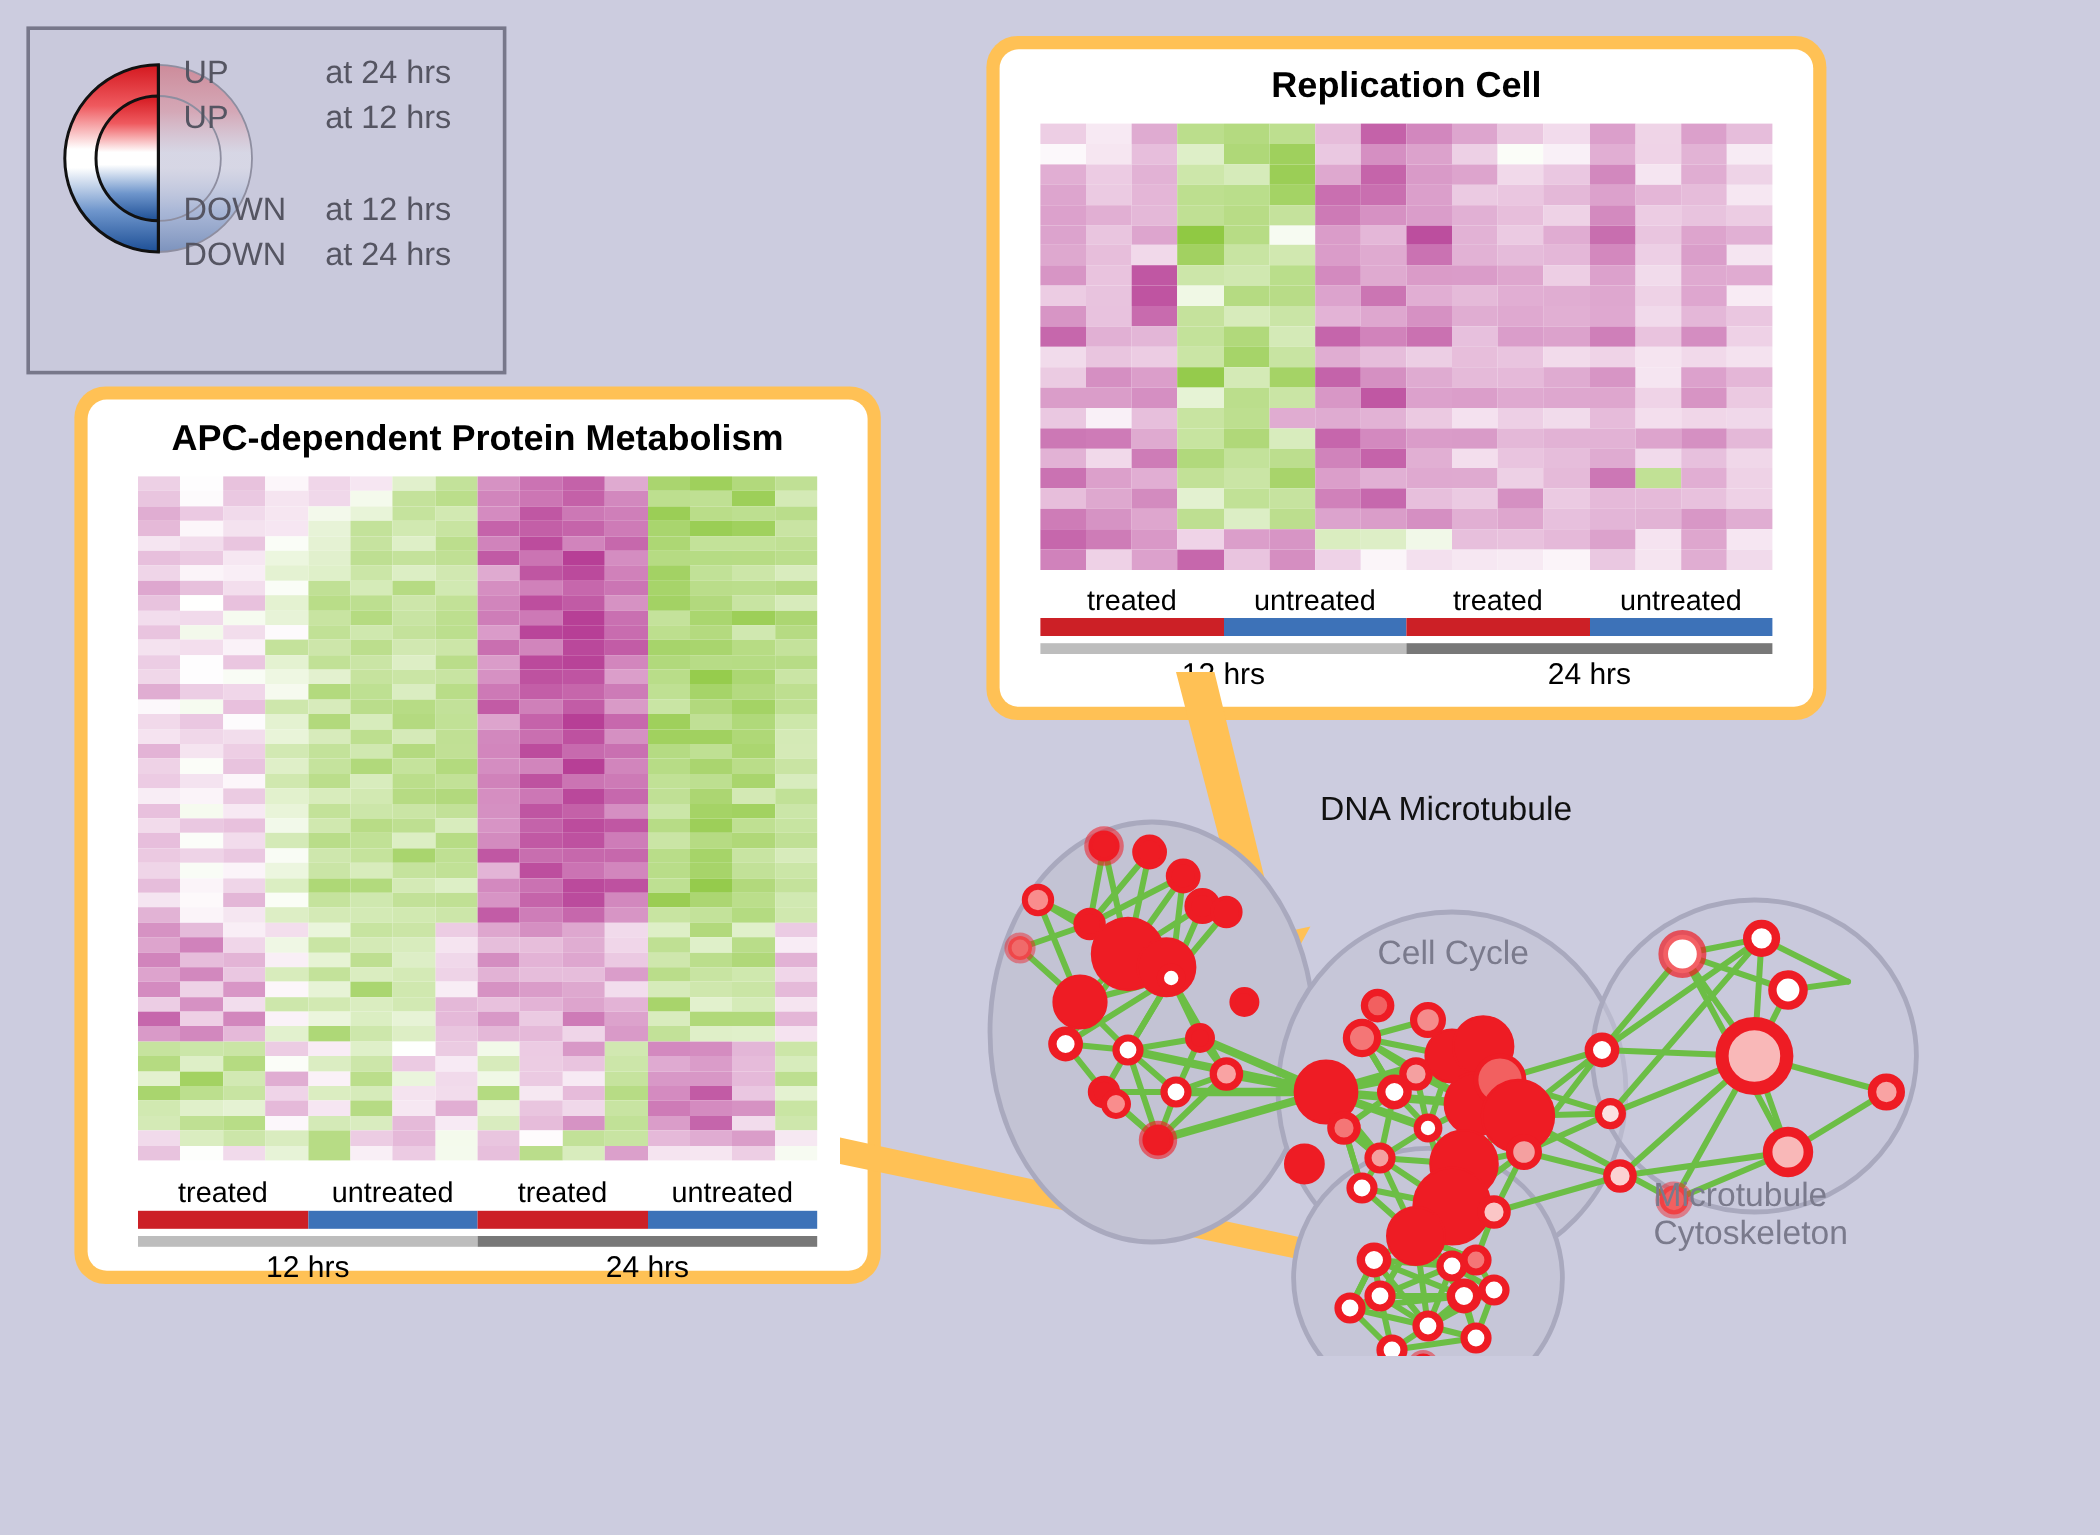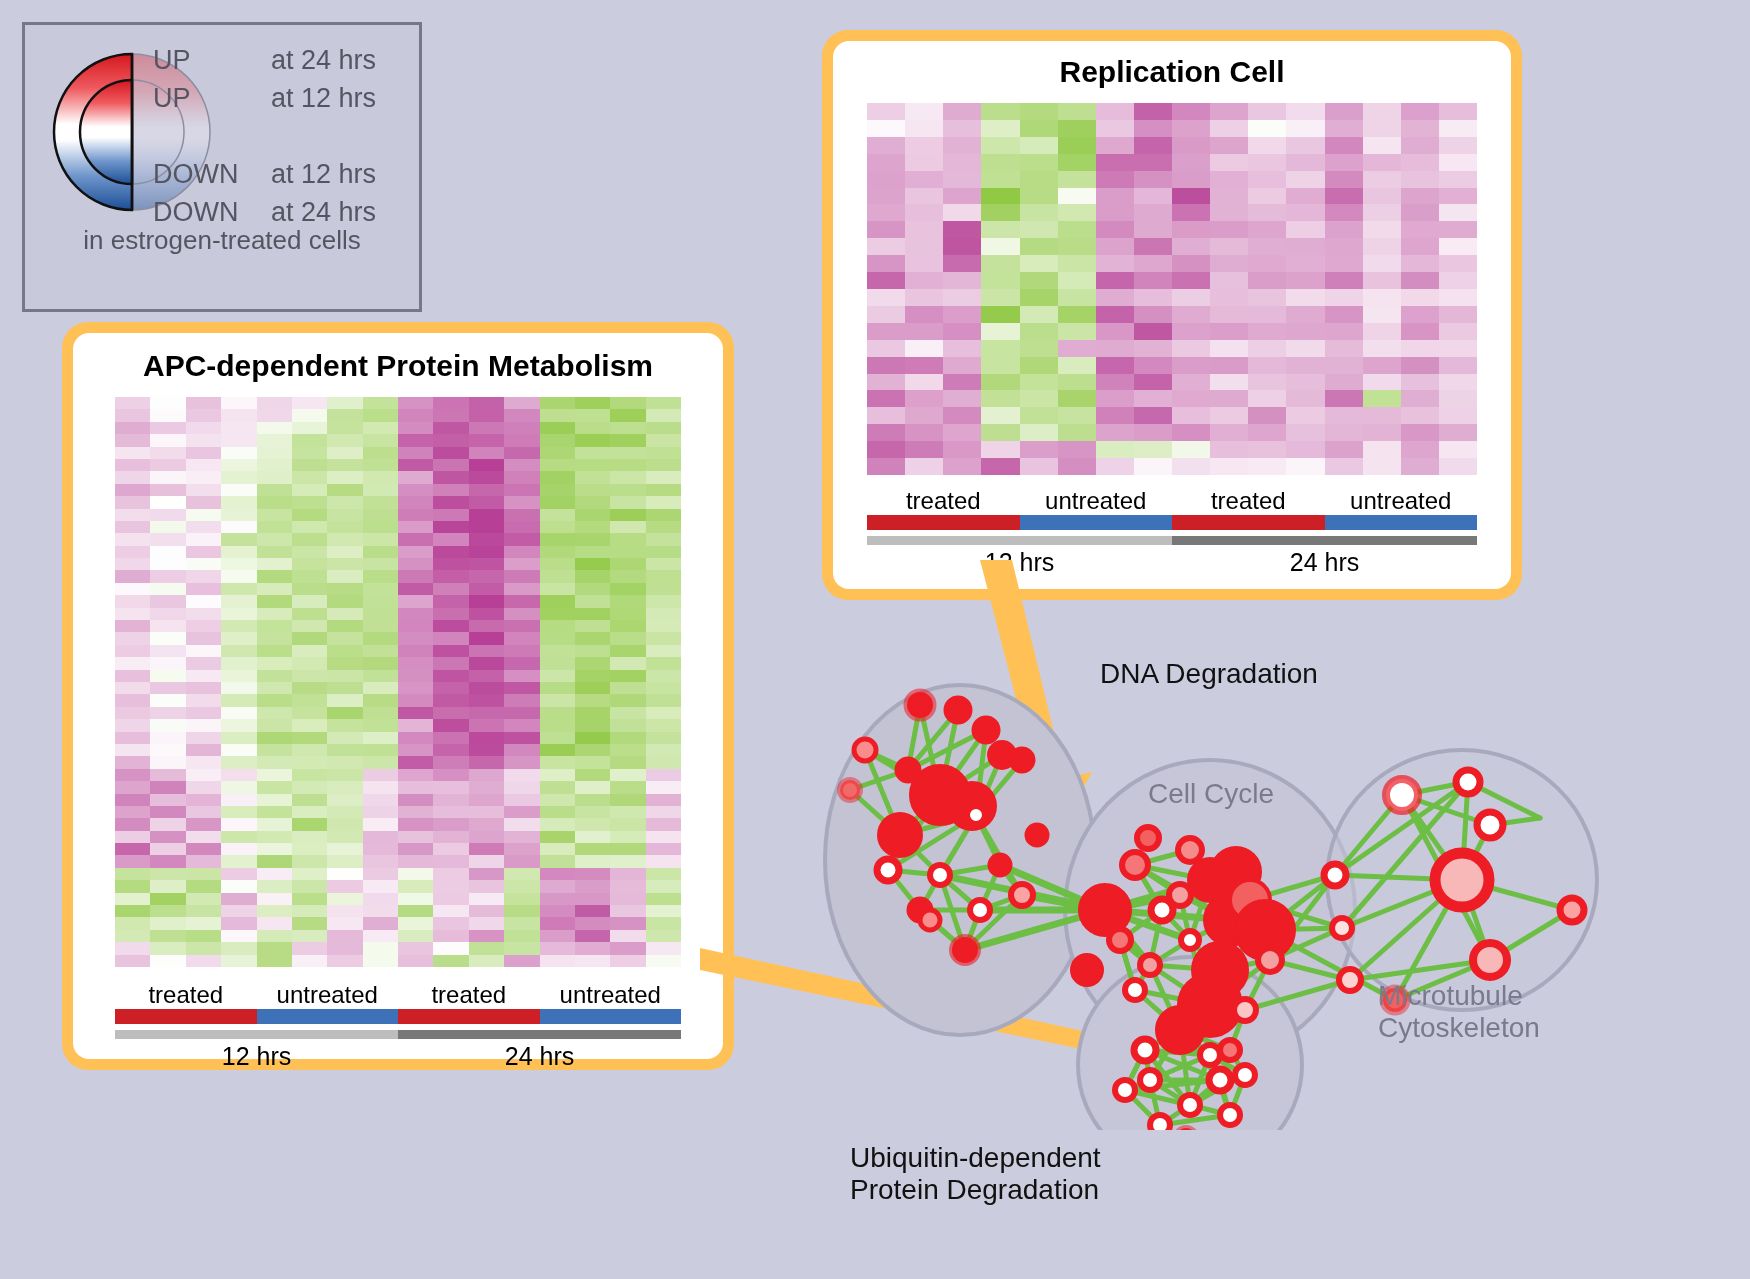--- a/index.html
+++ b/index.html
@@ -123,21 +123,20 @@
       <div class="lg-row">
         <span class="k">DOWN</span>
         <span class="v">at 12 hrs</span>
       </div>
       <div class="lg-row">
         <span class="k">DOWN</span>
         <span class="v">at 24 hrs</span>
       </div>
     </div>
     <div class="footer">
-      <div>in estrogen-treated cells</div>
     </div>
   </div>
 
 
   <div class="hm-card" id="card-replication">
     <div class="inner">
       <div class="hm-title">Replication Cell</div>
       <div class="hm-grid" id="grid-replication" style="position: absolute; left: 34px; top: 62px; right: 34px; height: 372px; grid-template-columns: repeat(16, 1fr); grid-template-rows: repeat(22, 1fr);">
           <div class="hm-cell" style="background: rgb(237, 206, 228);"></div>
           <div class="hm-cell" style="background: rgb(247, 233, 243);"></div>
@@ -1426,22 +1425,20 @@
         <circle cx="430" cy="470" r="11" fill="#ffffff" stroke-width="7"></circle>
         <circle cx="400" cy="495" r="10" fill="#ffffff" stroke-width="6"></circle>
         <circle cx="335" cy="480" r="10" fill="#ffffff" stroke-width="6"></circle>
         <circle cx="455" cy="465" r="10" fill="#ffffff" stroke-width="6"></circle>
         <circle cx="370" cy="515" r="10" fill="#ffffff" stroke-width="6"></circle>
         <circle cx="440" cy="505" r="10" fill="#ffffff" stroke-width="6"></circle>
         <circle cx="396" cy="528" r="10" fill="#ee1c24" stroke-width="6" stroke-opacity=".5"></circle>
       </g>
     </svg>
 
-    <div class="cluster-label" id="label-dna-metabolism">DNA Degradation</div>
+    <div class="cluster-label" id="label-dna-metabolism">DNA Microtubule</div>
     <div class="cluster-label" id="label-cell-cycle">Cell Cycle</div>
     <div class="cluster-label" id="label-microtubule">Microtubule
 Cytoskeleton</div>
   </div>
 
-  <div id="label-ubiquitin">Ubiquitin-dependent
-Protein Degradation</div>
 
 </div>
 
 </body></html>

